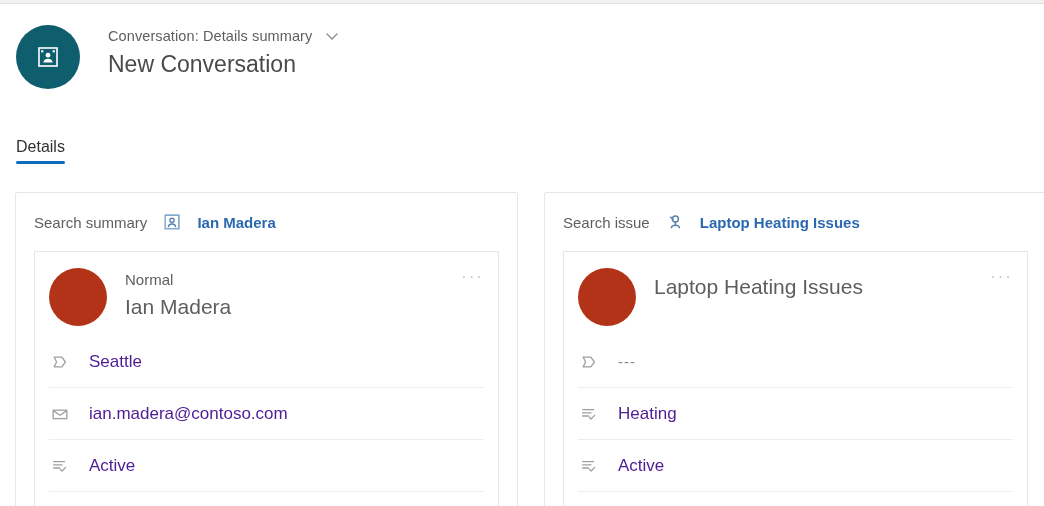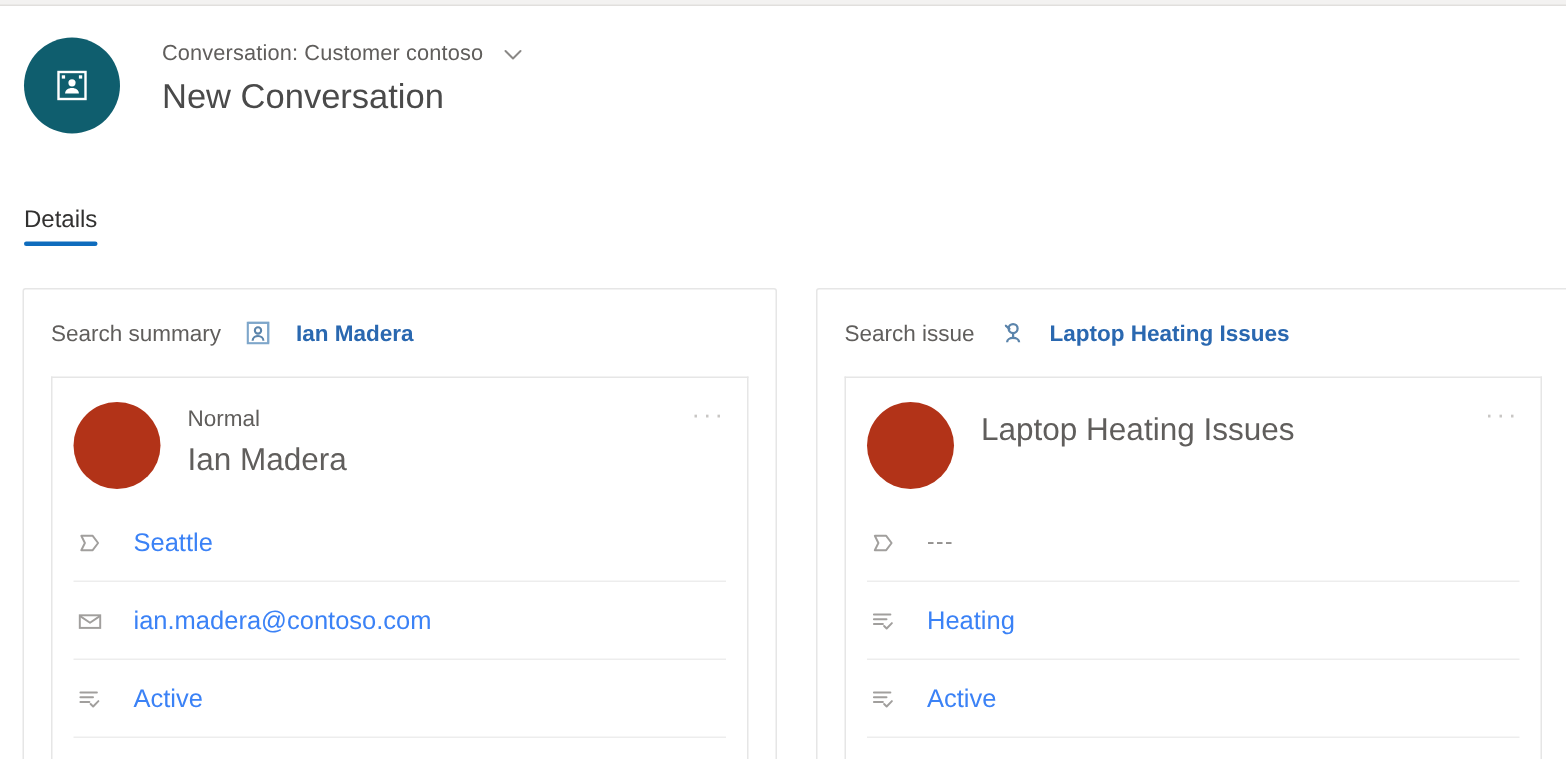--- a/index.html
+++ b/index.html
@@ -238,21 +238,21 @@
     width: 22px;
     height: 22px;
     flex: 0 0 22px;
     display: flex;
     align-items: center;
     justify-content: center;
   }
 
   .row-value {
     font-size: 17px;
-    color: #3b82f6;
+    color: #4c1d95;
     white-space: nowrap;
   }
 
   .row-value.empty {
     font-size: 15px;
     color: #8a8886;
     letter-spacing: 1px;
   }
 
   
@@ -268,21 +268,21 @@
     <svg width="26" height="26" viewBox="0 0 26 26" aria-hidden="true">
       <rect x="4" y="4" width="18" height="18" fill="none" stroke="#ffffff" stroke-width="1.6"></rect>
       <circle cx="13" cy="11.2" r="2.4" fill="#ffffff"></circle>
       <path d="M8.4 18.4c0-2.3 2-3.7 4.6-3.7s4.6 1.4 4.6 3.7z" fill="#ffffff"></path>
       <rect x="6.2" y="6.2" width="2.2" height="2.2" fill="#ffffff"></rect>
       <rect x="17.6" y="6.2" width="2.2" height="2.2" fill="#ffffff"></rect>
     </svg>
   </div>
   <div class="header-text">
     <div class="header-sub-row">
-      <span class="header-sub">Conversation: Customer contoso</span>
+      <span class="header-sub">Conversation: Details summary</span>
       <span class="chevron-btn">
         <svg width="16" height="16" viewBox="0 0 16 16" aria-hidden="true">
           <path d="M3 6 L8 11 L13 6" fill="none" stroke="#8a8886" stroke-width="1.3" stroke-linecap="round" stroke-linejoin="round"></path>
         </svg>
       </span>
     </div>
     <div class="header-title">New Conversation</div>
   </div>
 </div>
 

